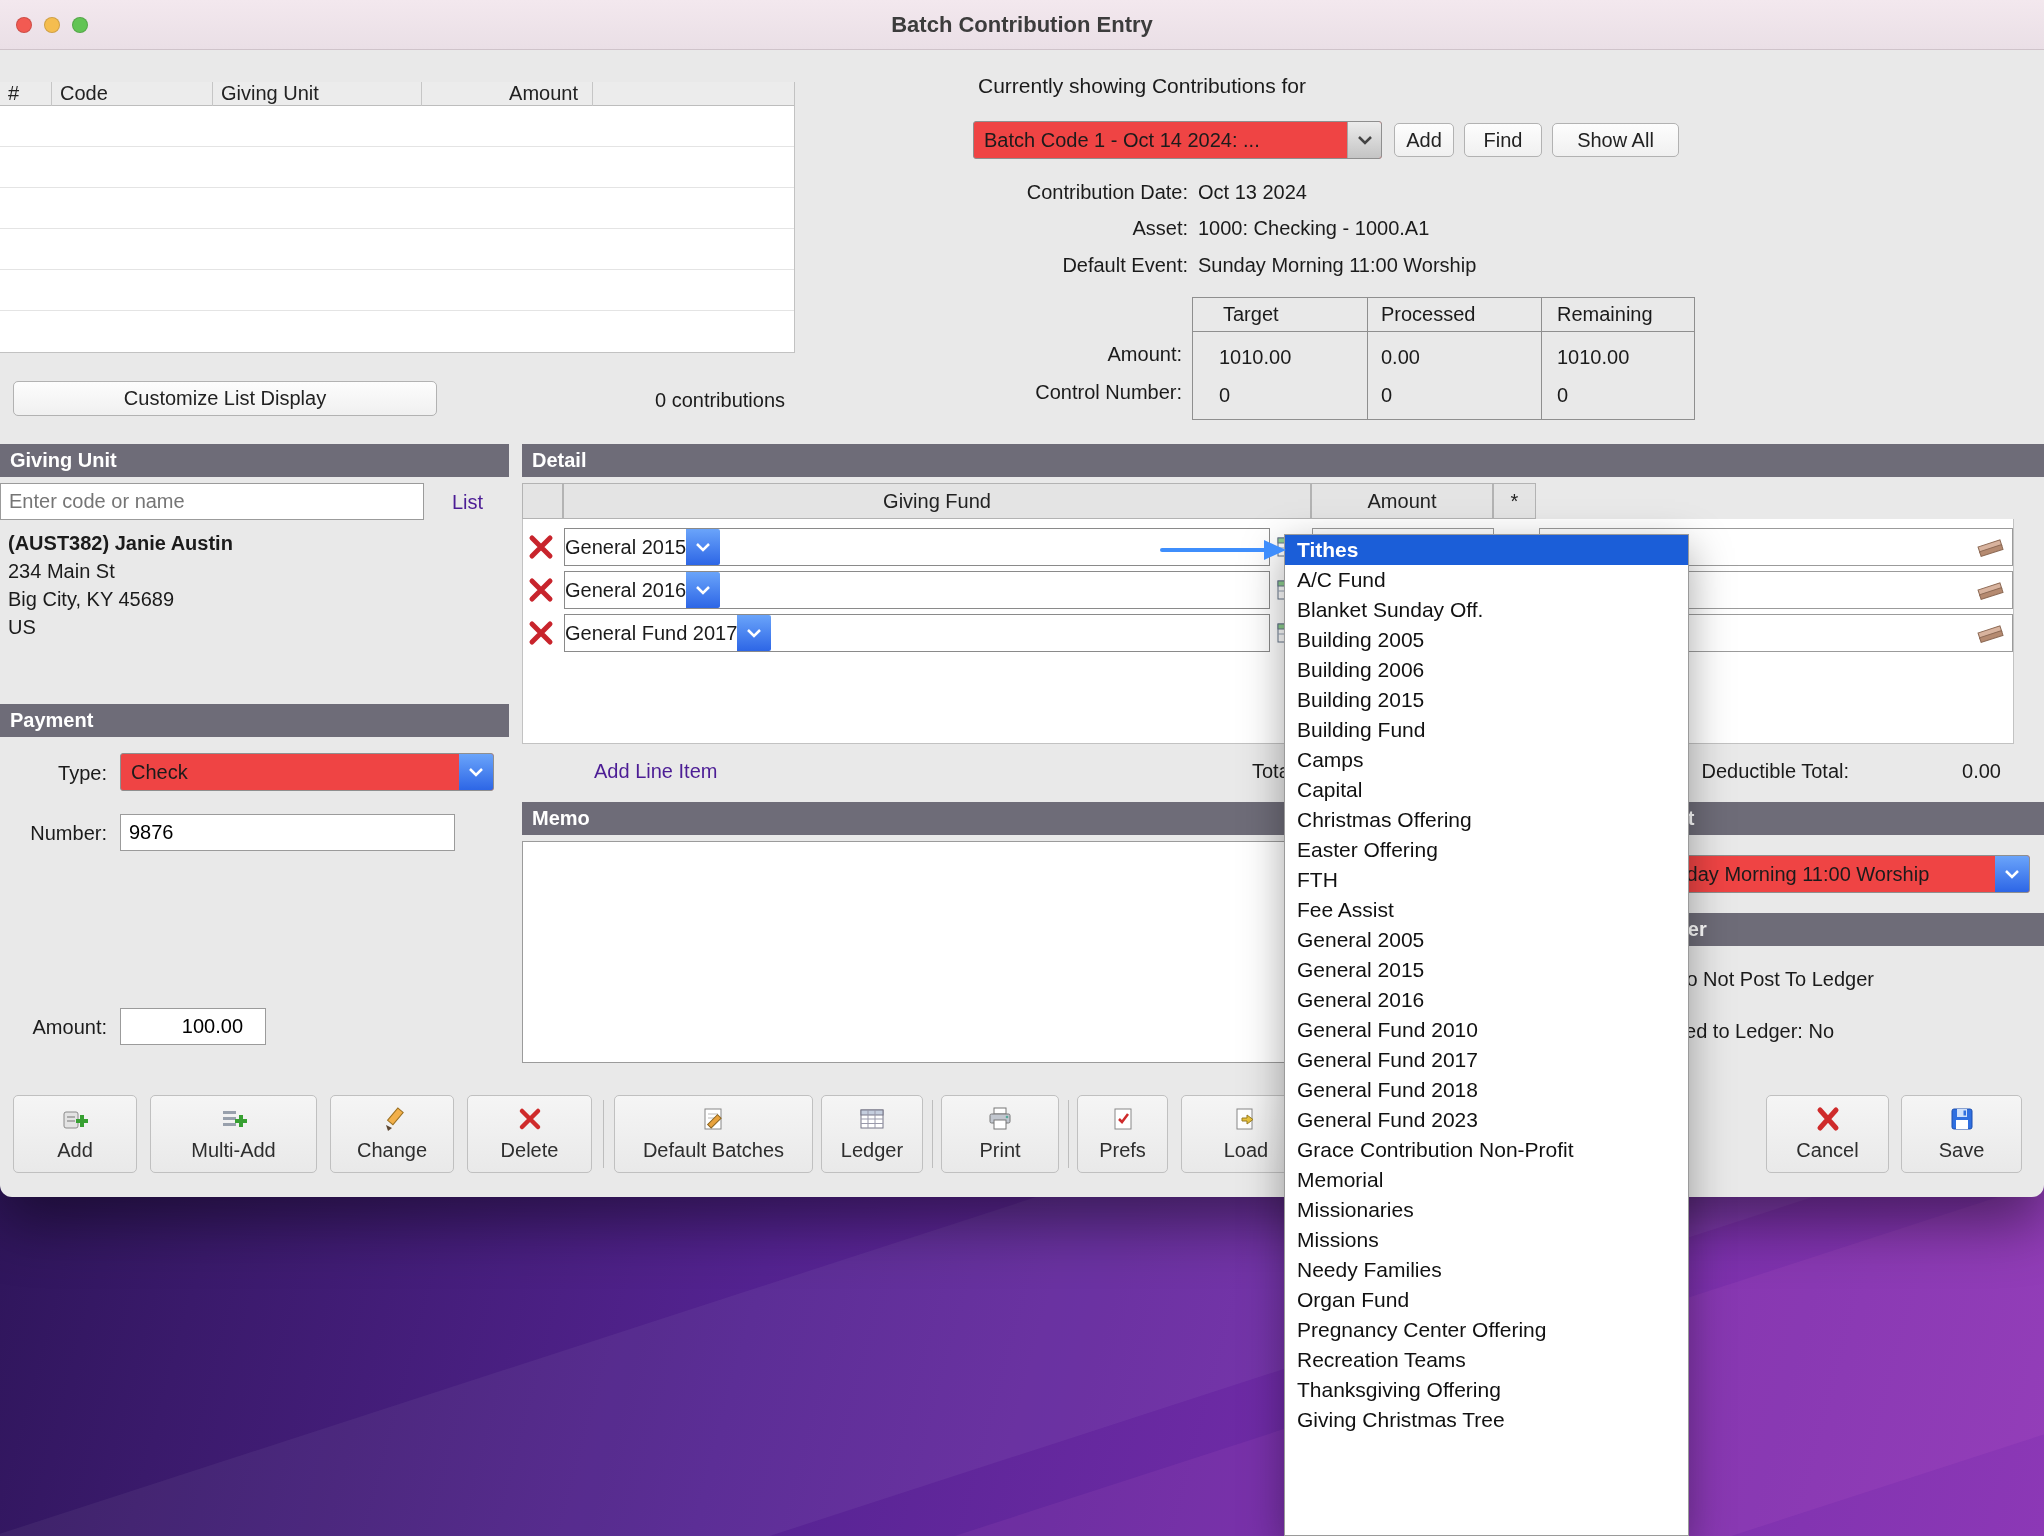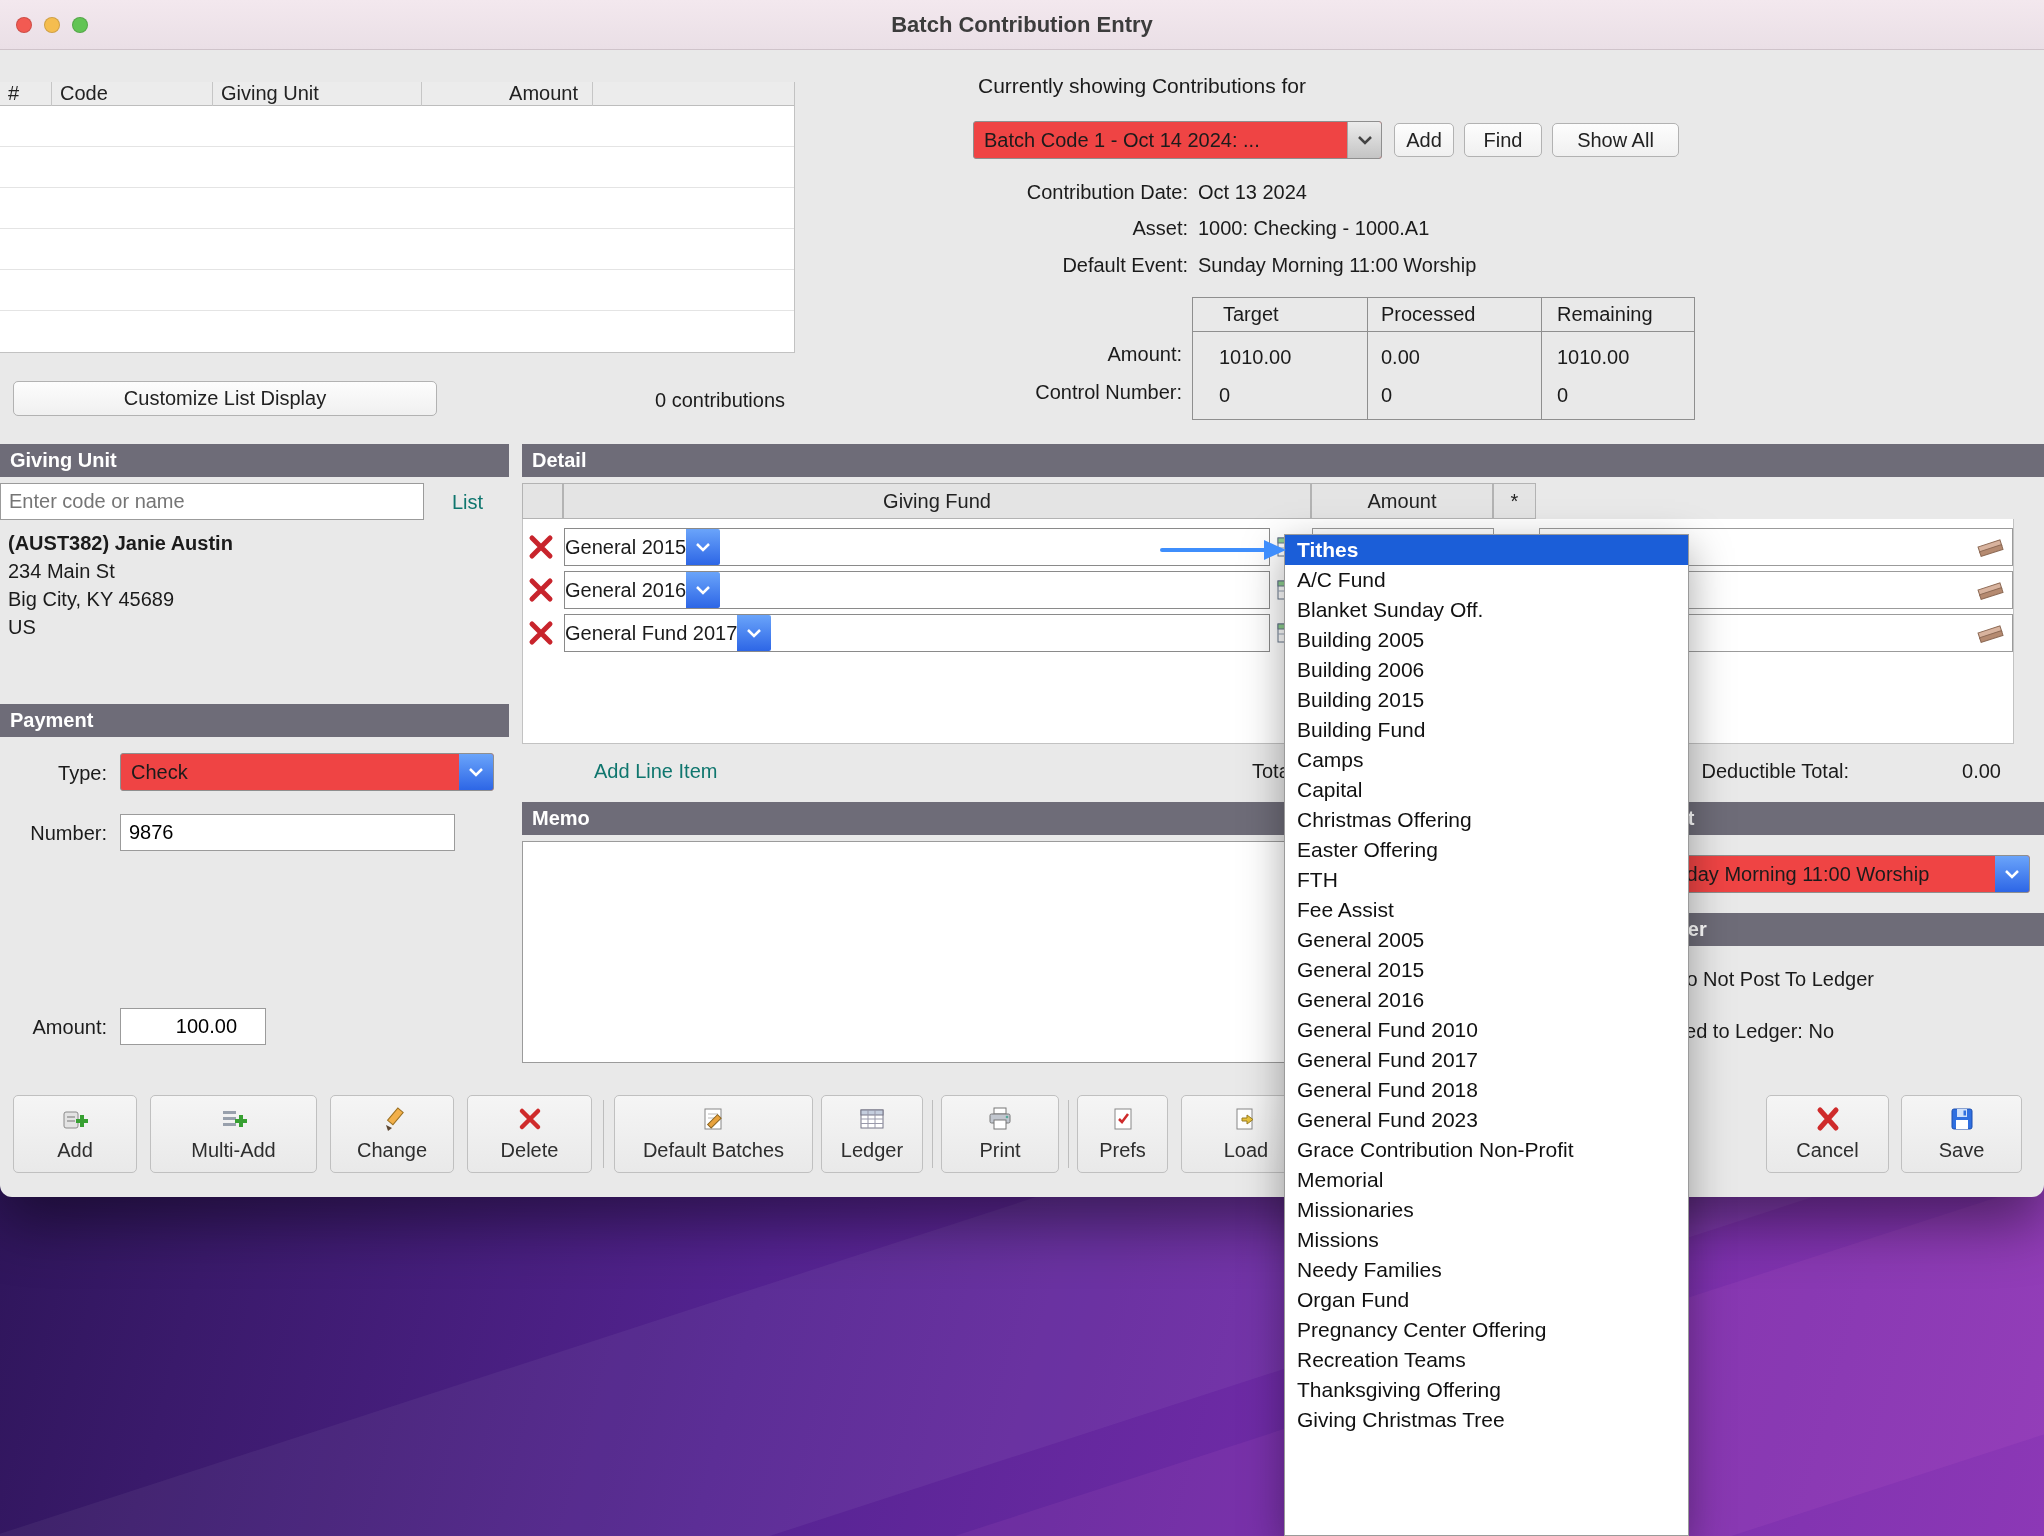--- a/index.html
+++ b/index.html
@@ -38,21 +38,21 @@
   
   .dhc { position:absolute; top:483px; height:36px; background:#e4e4e4; border:1px solid #b3b3b3; font-size:20px; text-align:center; line-height:34px; color:#222; }
   #detail-body { position:absolute; left:522px; top:519px; width:1492px; height:225px; background:#fff; border:1px solid #c2c2c2; border-top:none; }
   .drow { position:absolute; left:0; width:100%; height:38px; }
   .row-combo { position:absolute; left:41px; top:0; width:706px; height:38px; background:#fff; border:1px solid #8a8a8a; display:flex; align-items:center; font-size:20px; }
   .row-x { position:absolute; left:4px; top:5px; width:28px; height:28px; }
   .aux-ic { position:absolute; left:753px; top:6px; }
   .amt-field { position:absolute; left:789px; top:0; width:182px; height:38px; background:#fff; border:1px solid #9b9b9b; }
   .mem-field { position:absolute; left:1016px; top:0; width:474px; height:38px; background:#fff; border:1px solid #9b9b9b; }
   .mem-ic { position:absolute; right:6px; top:7px; }
-  .link { color:#0f766e; font-size:20px; }
+  .link { color:#4c1d95; font-size:20px; }
   
   .tbtn { position:absolute; top:1095px; height:78px; background:linear-gradient(#f5f5f5,#e9e9e9); border:1px solid #c0c0c0; border-radius:5px;
     display:flex; flex-direction:column; align-items:center; justify-content:center; gap:2px; font-size:20px; color:#2e2e2e; }
   .tsep { position:absolute; top:1100px; width:1px; height:68px; background:#bdbdbd; }
   
   #fund-popup { position:absolute; left:1284px; top:534px; width:405px; height:1002px; background:#fff; border:1px solid #9a9a9a;
     box-shadow:0 14px 40px rgba(0,0,0,.35); z-index:40; }
   .fp-item { height:30px; line-height:30px; padding-left:12px; font-size:21px; white-space:nowrap; overflow:hidden; color:#111; }
   .fp-item.selected { background:#1b5ed8; color:#fff; font-weight:bold; }
   
@@ -150,21 +150,21 @@
       <span class="arrow-btn arrow-blue">
         <svg width="16" height="10">
             <polyline points="2,2 8,8 14,2" fill="none" stroke="#fff" stroke-width="2.5"></polyline>
           </svg>
       </span>
     </div>
     <div class="lbl-r" style="left:0; top:822px; width:107px;">Number:</div>
     <input class="abs" style="left: 120px; top: 814px; width: 335px; height: 37px; padding-left: 8px;" value="9876">
 
     <div class="lbl-r" style="left:0; top:1016px; width:107px;">Amount:</div>
-    <input class="abs" style="left: 120px; top: 1008px; width: 146px; height: 37px; text-align: right; padding-right: 28px;" value="100.00">
+    <input class="abs" style="left: 120px; top: 1008px; width: 146px; height: 37px; text-align: right; padding-right: 22px;" value="100.00">
 
     <div class="dhc" style="left:522px; width:41px;"></div>
     <div class="dhc" style="left:563px; width:748px;">Giving Fund</div>
     <div class="dhc" style="left:1311px; width:182px;">Amount</div>
     <div class="dhc" style="left:1493px; width:43px;">*</div>
 
     <div id="detail-body">
       <div class="drow" style="top:9px;">
         <span class="row-x">
           <svg width="28" height="28">

